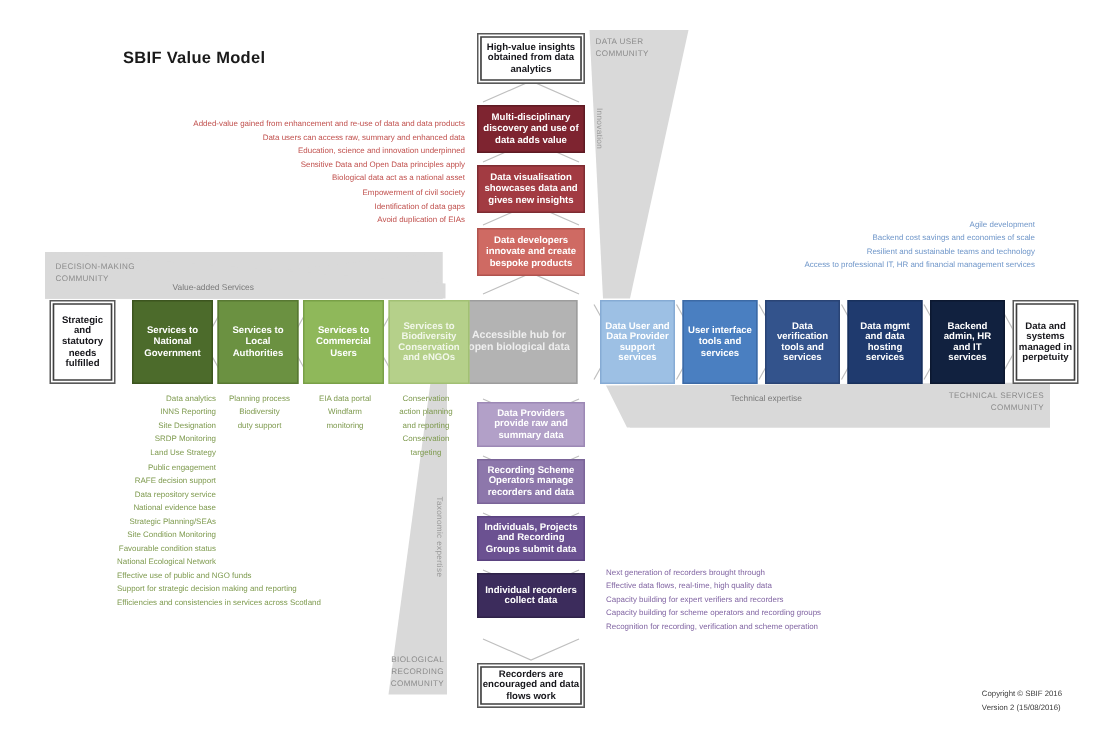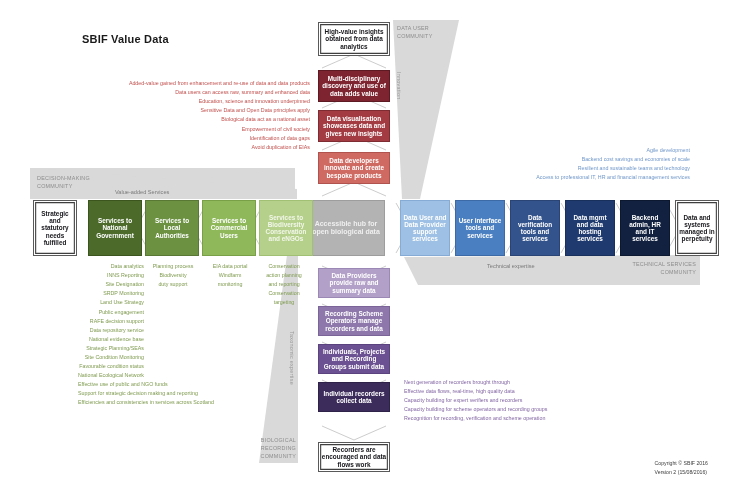--- a/index.html
+++ b/index.html
@@ -81,21 +81,21 @@
     <polygon points="30,168 30,199 297,199 297,189" fill="#d9d9d9"></polygon>
 
     <polygon points="393,20 459,20 420,199 402,199" fill="#d9d9d9"></polygon>
 
     <polygon points="700,255 700,285 420,285 405,258" fill="#d9d9d9"></polygon>
     <polygon points="700,255 700,285 418,285 404,257" fill="#d9d9d9"></polygon>
 
     <polygon points="287,255 298,255 298,463 259,463" fill="#d9d9d9"></polygon>
   </svg>
 
-  <div class="abs" id="title">SBIF Value Data</div>
+  <div class="abs" id="title">SBIF Value Model</div>
 
   <div class="clabel" style="left:37px;top:175px;">
     <div>DECISION-MAKING</div>
     <div>COMMUNITY</div>
   </div>
   <div class="clabel" style="left:397px;top:25px;">
     <div>DATA USER</div>
     <div>COMMUNITY</div>
   </div>
   <div class="clabel" style="left:604px;top:261px;text-align:right;width:92px;">

